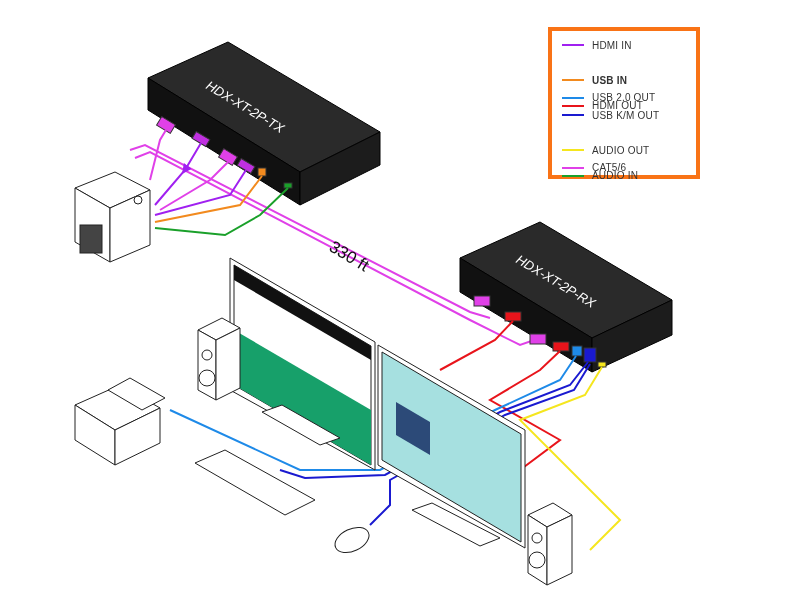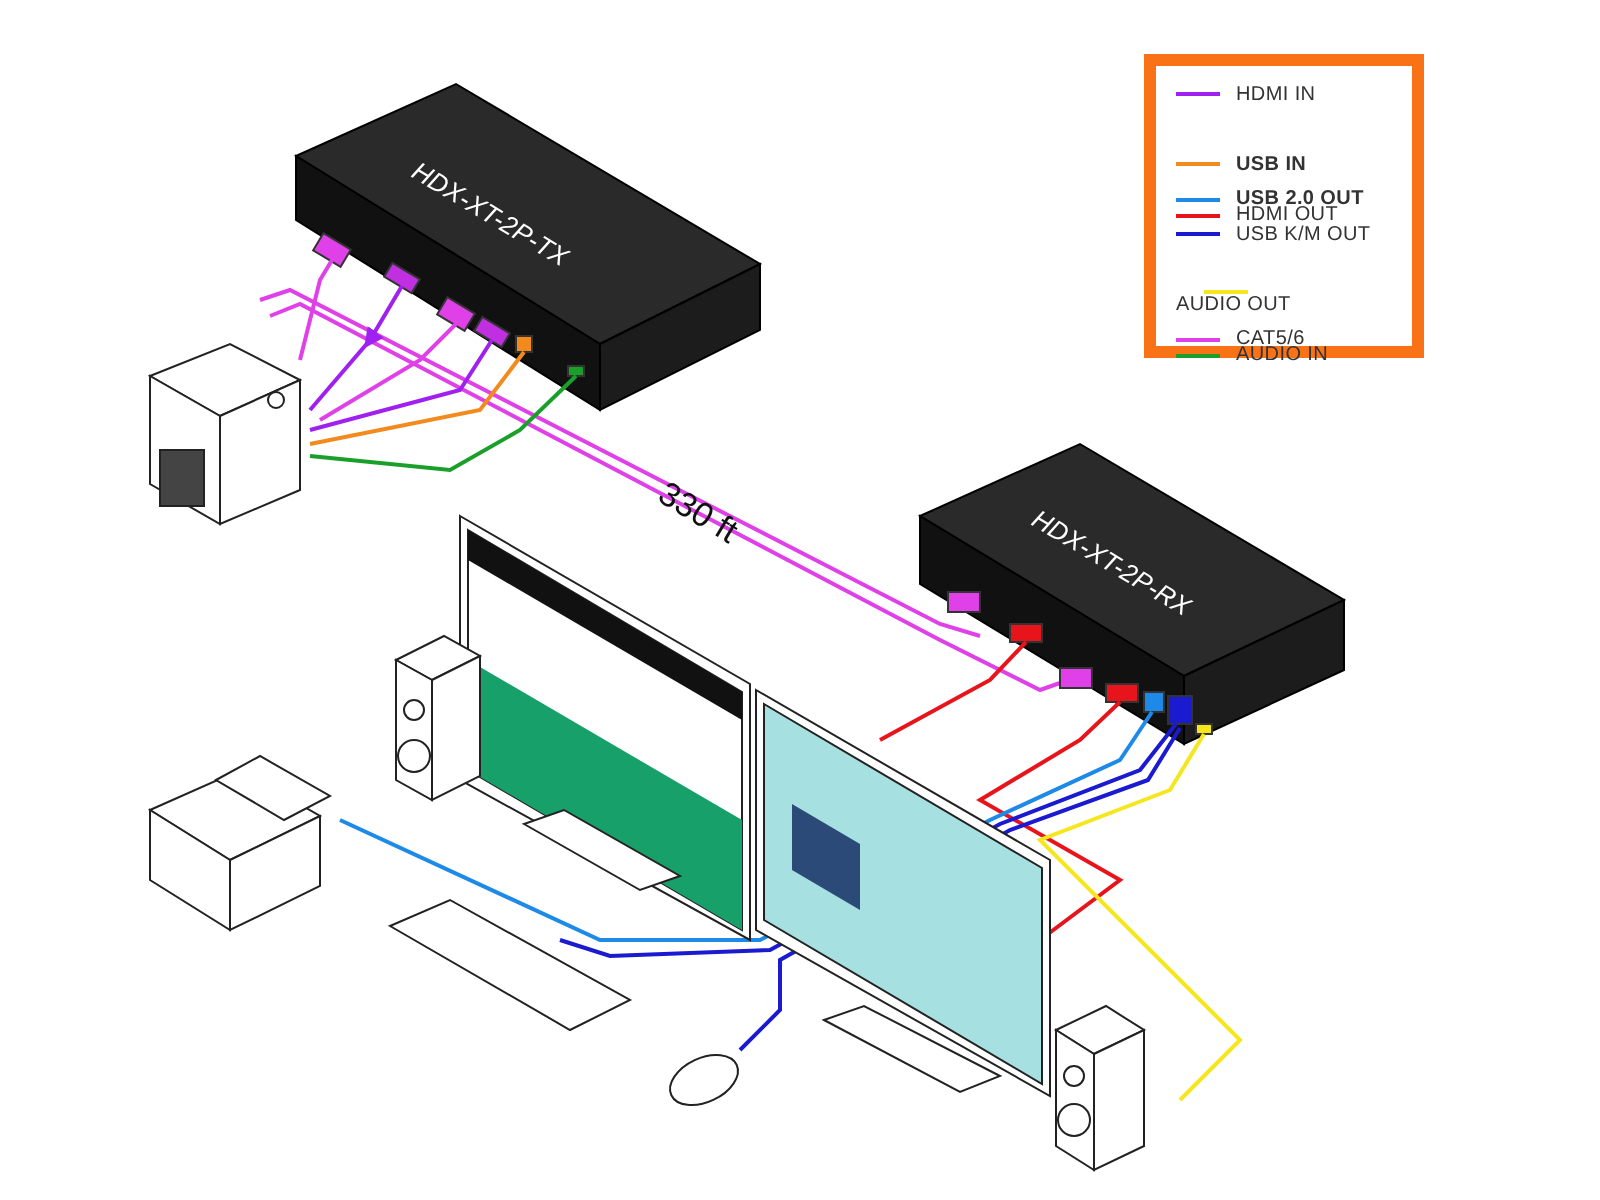--- a/index.html
+++ b/index.html
@@ -1,18 +1,18 @@
 <!DOCTYPE html>
 <html><head>
 <meta charset="utf-8">
 <style>
   html, body { margin:0; padding:0; background:#ffffff; }
   body { width:800px; height:600px; position:relative; overflow:hidden; font-family:"Liberation Sans", sans-serif; }
   #stage { position:absolute; left:0; top:0; width:800px; height:600px; }
-  .legend { position:absolute; left:572px; top:27px; width:140px; height:152px; border:6px solid #f97316; background:#fff; box-sizing:border-box; }
+  .legend { position:absolute; left:548px; top:27px; width:152px; height:152px; border:4px solid #f97316; background:#fff; box-sizing:border-box; }
   .legend-item { position:absolute; left:10px; height:14px; display:flex; align-items:center; }
   .legend-swatch { width:22px; height:2px; margin-right:8px; }
   .legend-label { font-size:10px; color:#333; letter-spacing:0.2px; }
   .svgtext { font-family:"Liberation Sans", sans-serif; }
 </style>
 </head>
 <body>
 
 <div id="stage">
 <svg width="800" height="600" viewBox="0 0 800 600" xmlns="http://www.w3.org/2000/svg">
@@ -135,33 +135,33 @@
       <span class="legend-label">HDMI IN</span>
     </div>
     <div class="legend-item" style="top: 24.5px; margin-top: 43px;">
       <span class="legend-swatch" style="background: rgb(232, 20, 27);"></span>
       <span class="legend-label">HDMI OUT</span>
     </div>
     <div class="legend-item" style="top: 42px; font-weight: bold;">
       <span class="legend-swatch" style="background: rgb(242, 138, 30);"></span>
       <span class="legend-label">USB IN</span>
     </div>
-    <div class="legend-item" style="top: 59.5px; font-weight: bold;">
+    <div class="legend-item" style="top: 59.5px;">
       <span class="legend-swatch" style="background: rgb(30, 138, 232);"></span>
       <span class="legend-label">USB 2.0 OUT</span>
     </div>
     <div class="legend-item" style="top: 77px; justify-content: center;">
       <span class="legend-swatch" style="background: rgb(26, 26, 208);"></span>
       <span class="legend-label">USB K/M OUT</span>
     </div>
     <div class="legend-item" style="top: 94.5px; margin-top: 43px;">
       <span class="legend-swatch" style="background: rgb(26, 160, 42);"></span>
       <span class="legend-label">AUDIO IN</span>
     </div>
-    <div class="legend-item" style="top: 112px; flex-direction: column;">
+    <div class="legend-item" style="top: 112px;">
       <span class="legend-swatch" style="background: rgb(245, 230, 30);"></span>
       <span class="legend-label">AUDIO OUT</span>
     </div>
     <div class="legend-item" style="top: 129.5px;">
       <span class="legend-swatch" style="background: rgb(224, 64, 232);"></span>
       <span class="legend-label">CAT5/6</span>
     </div>
   </div>
 
 </body></html>

